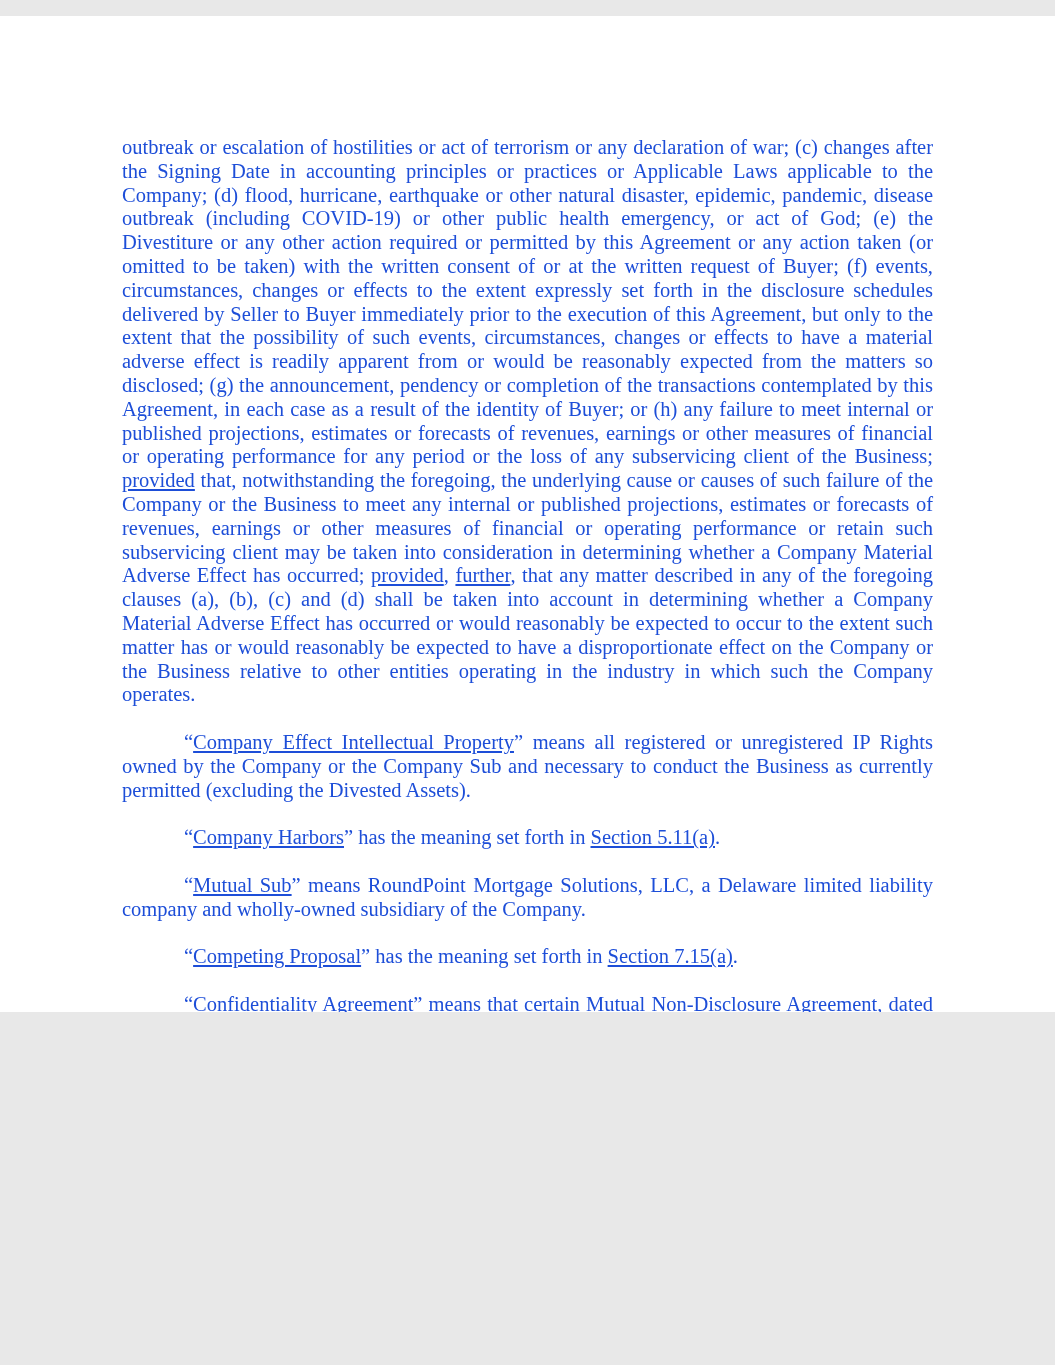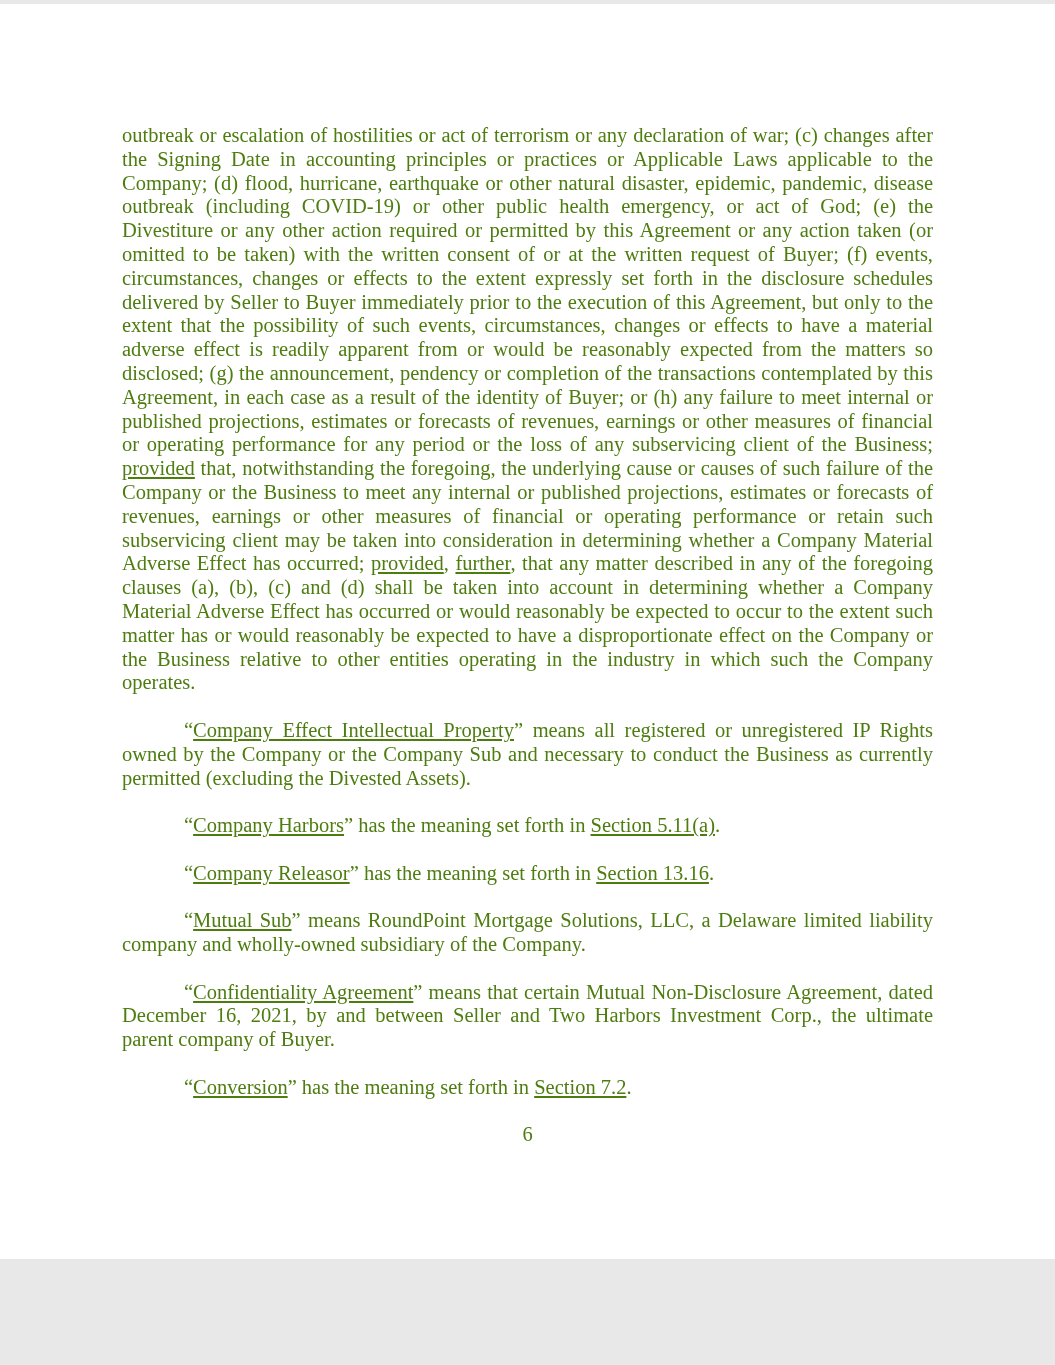--- a/index.html
+++ b/index.html
@@ -3,26 +3,26 @@
 <meta charset="utf-8">
 <style>
   html, body {
     margin: 0;
     padding: 0;
     background: #e8e8e8;
   }
   .page {
     position: relative;
     width: 1055px;
-    height: 1255px;
-    margin: 4px auto;
+    height: 996px;
+    margin: 16px auto;
     background: #ffffff;
     overflow: hidden;
     font-family: "Liberation Serif", "DejaVu Serif", serif;
-    color: #4d7c0f;
+    color: #1d4ed8;
   }
   .content {
     position: absolute;
     left: 122px;
     top: 120px;
     width: 811px;
     font-size: 20.5px;
     line-height: 23.8px;
     text-align: justify;
   }
@@ -45,19 +45,19 @@
 </style>
 </head>
 <body>
 
 <div class="page">
   <div class="content">
 
     <p class=""><span>outbreak or escalation of hostilities or act of terrorism or any declaration of war; (c) changes after the Signing Date in accounting principles or practices or Applicable Laws applicable to the Company; (d) flood, hurricane, earthquake or other natural disaster, epidemic, pandemic, disease outbreak (including COVID-19) or other public health emergency, or act of God; (e) the Divestiture or any other action required or permitted by this Agreement or any action taken (or omitted to be taken) with the written consent of or at the written request of Buyer; (f) events, circumstances, changes or effects to the extent expressly set forth in the disclosure schedules delivered by Seller to Buyer immediately prior to the execution of this Agreement, but only to the extent that the possibility of such events, circumstances, changes or effects to have a material adverse effect is readily apparent from or would be reasonably expected from the matters so disclosed; (g) the announcement, pendency or completion of the transactions contemplated by this Agreement, in each case as a result of the identity of Buyer; or (h) any failure to meet internal or published projections, estimates or forecasts of revenues, earnings or other measures of financial or operating performance for any period or the loss of any subservicing client of the Business; </span><span class="u">provided</span><span> that, notwithstanding the foregoing, the underlying cause or causes of such failure of the Company or the Business to meet any internal or published projections, estimates or forecasts of revenues, earnings or other measures of financial or operating performance or retain such subservicing client may be taken into consideration in determining whether a Company Material Adverse Effect has occurred; </span><span class="u">provided</span><span>, </span><span class="u">further</span><span>, that any matter described in any of the foregoing clauses (a), (b), (c) and (d) shall be taken into account in determining whether a Company Material Adverse Effect has occurred or would reasonably be expected to occur to the extent such matter has or would reasonably be expected to have a disproportionate effect on the Company or the Business relative to other entities operating in the industry in which such the Company operates.</span></p>
       <p class="indent"><span>“</span><span class="u">Company Effect Intellectual Property</span><span>” means all registered or unregistered IP Rights owned by the Company or the Company Sub and necessary to conduct the Business as currently permitted (excluding the Divested Assets).</span></p>
       <p class="indent"><span>“</span><span class="u">Company Harbors</span><span>” has the meaning set forth in </span><span class="u">Section 5.11(a)</span><span>.</span></p>
-      <p class="indent"><span>“</span><span class="u">Company Releasor</span><span>” has the meaning set forth in </span><span class="u">Section 13.16</span><span>.</span></p>
       <p class="indent"><span>“</span><span class="u">Mutual Sub</span><span>” means RoundPoint Mortgage Solutions, LLC, a Delaware limited liability company and wholly-owned subsidiary of the Company.</span></p>
+      <p class="indent"><span>“</span><span class="u">Competing Proposal</span><span>” has the meaning set forth in </span><span class="u">Section 7.15(a)</span><span>.</span></p>
       <p class="indent"><span>“</span><span class="u">Confidentiality Agreement</span><span>” means that certain Mutual Non-Disclosure Agreement, dated December 16, 2021, by and between Seller and Two Harbors Investment Corp., the ultimate parent company of Buyer.</span></p>
       <p class="indent"><span>“</span><span class="u">Conversion</span><span>” has the meaning set forth in </span><span class="u">Section 7.2</span><span>.</span></p>
       <div class="page-number">6</div>
   </div>
 </div>
 
 </body></html>

